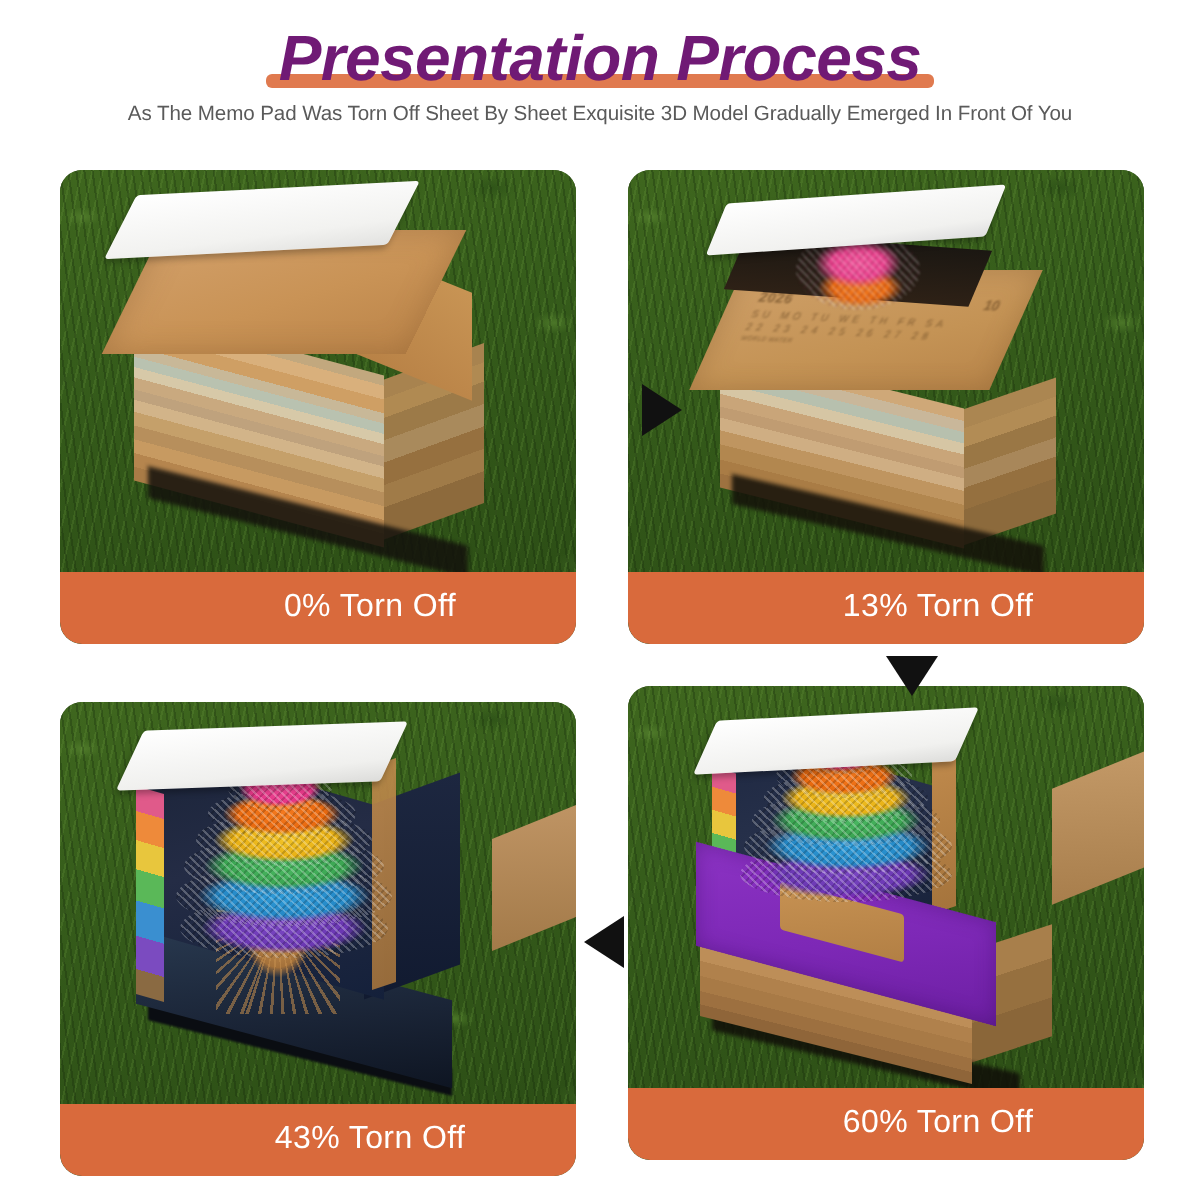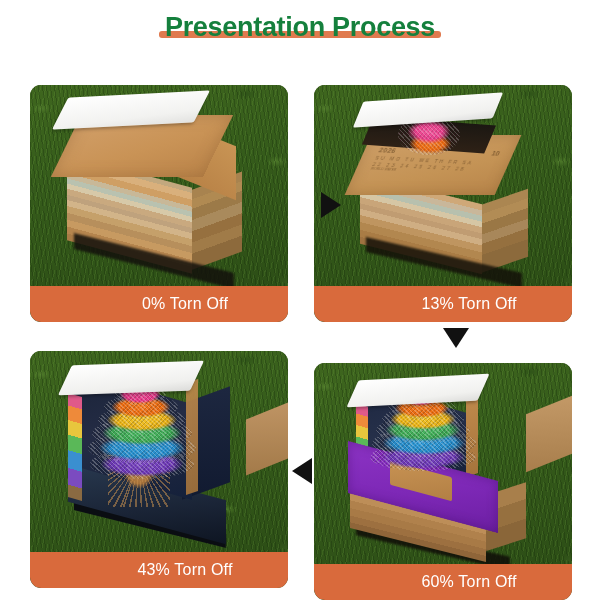--- a/index.html
+++ b/index.html
@@ -44,25 +44,26 @@
     bottom: 3px;
     height: 7px;
     background: #e07a4f;
     border-radius: 3px;
     z-index: 0;
   }
 
   .page-title {
     position: relative;
     z-index: 1;
-    font-size: 27px;
+    font-size: 32px;
     font-weight: bold;
     letter-spacing: -0.3px;
-    color: #15803d;
+    color: #701a75;
     line-height: 1.05;
+    font-style: italic;
   }
 
   .page-subtitle {
     position: absolute;
     top: 52px;
     left: 0; right: 0;
     font-size: 10.3px;
     color: #5a5a5a;
     letter-spacing: -0.05px;
   }
@@ -80,21 +81,21 @@
     position: absolute;
     width: 258px;
     height: 237px;
     border-radius: 11px;
     overflow: hidden;
     background: #2d4a18;
   }
   .panel.p1 { left: 0;   top: 0; }
   .panel.p2 { left: 284px; top: 0; }
   .panel.p3 { left: 0;   top: 266px; }
-  .panel.p4 { left: 284px; top: 278px; }
+  .panel.p4 { left: 284px; top: 258px; }
 
   .photo {
     position: absolute;
     left: 0; top: 0;
     width: 100%;
     height: 201px;
     overflow: hidden;
   }
 
   
@@ -464,20 +465,21 @@
 
 <div id="page">
 
   <div class="header">
     <div class="title-wrap">
       <div class="title-inner">
         <div class="title-underline"></div>
         <div class="page-title">Presentation Process</div>
       </div>
     </div>
+    <div class="page-subtitle">As The Memo Pad Was Torn Off Sheet By Sheet Exquisite 3D Model Gradually Emerged In Front Of You</div>
   </div>
 
   <div class="grid">
 
     <div class="panel p1">
       <div class="photo">
         <div class="grass"></div>
         <div class="obj stack-side"></div>
         <div class="obj stack-front"></div>
         <div class="obj base-shadow"></div>

